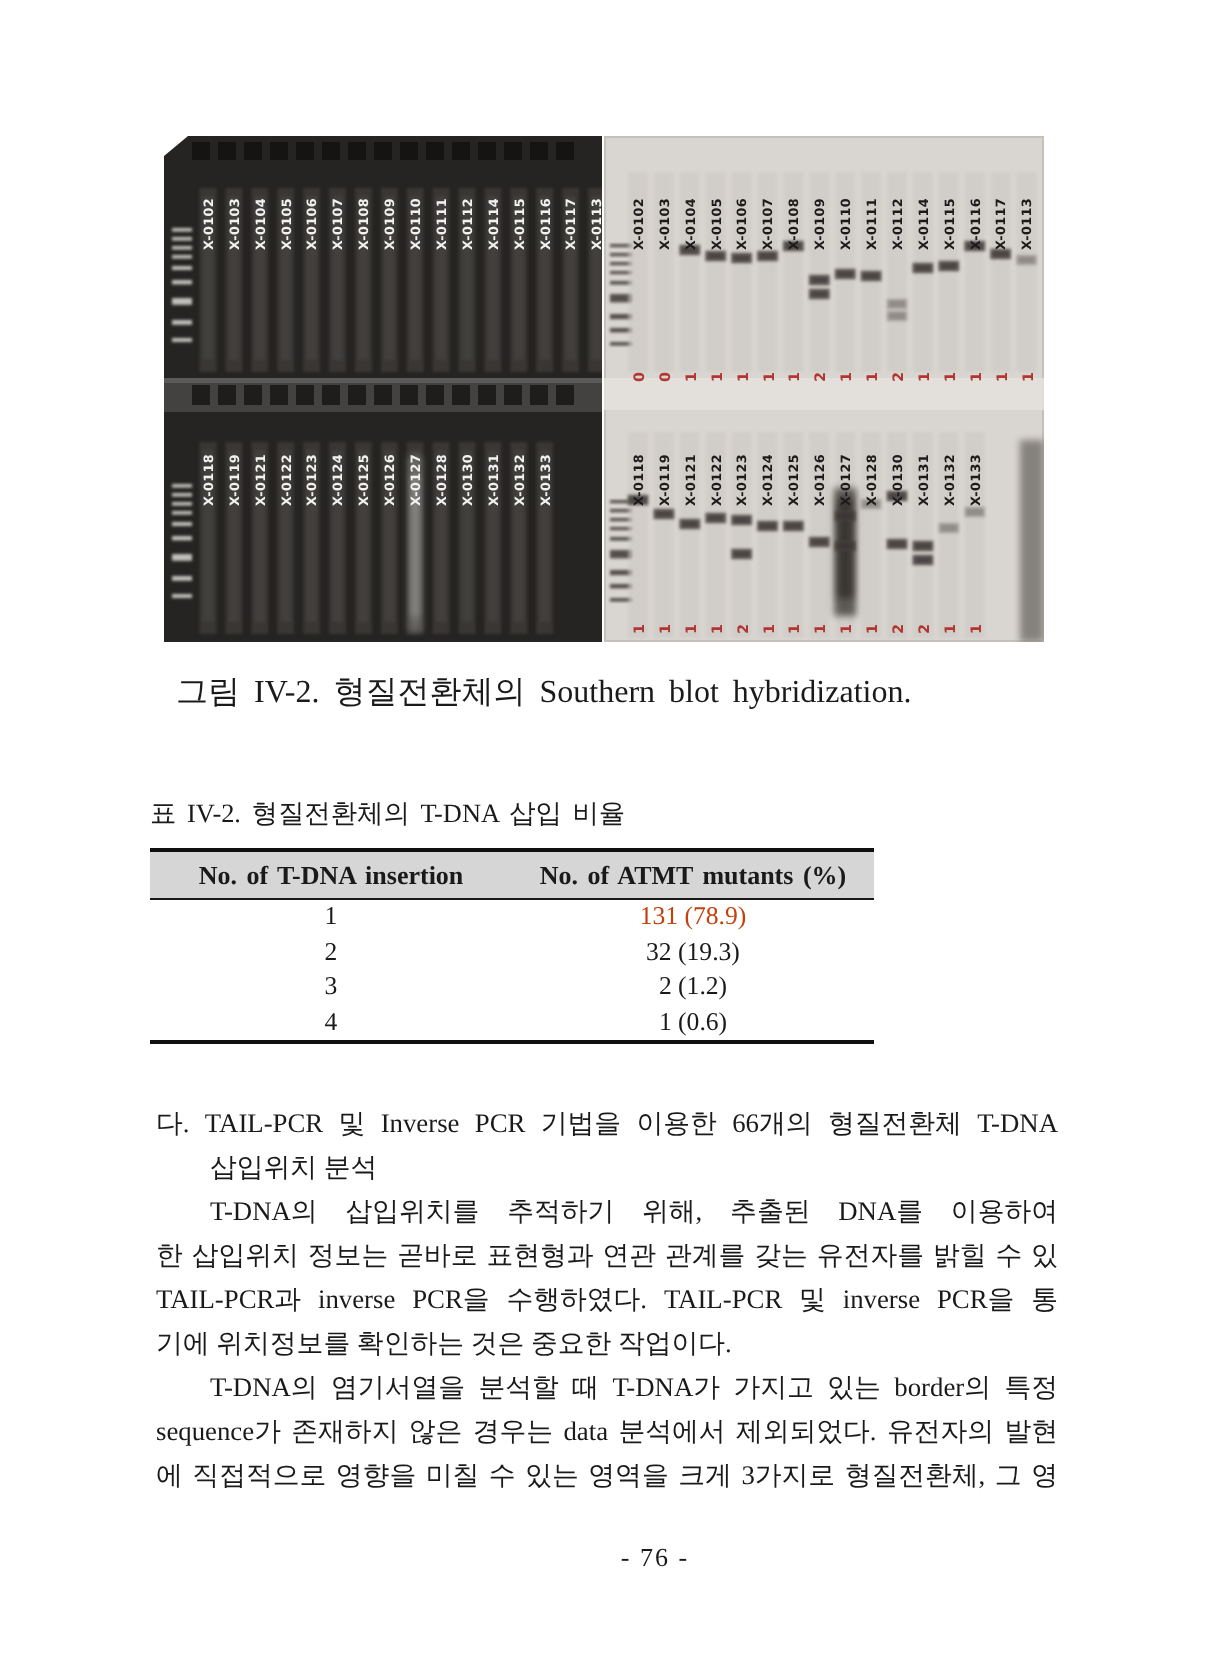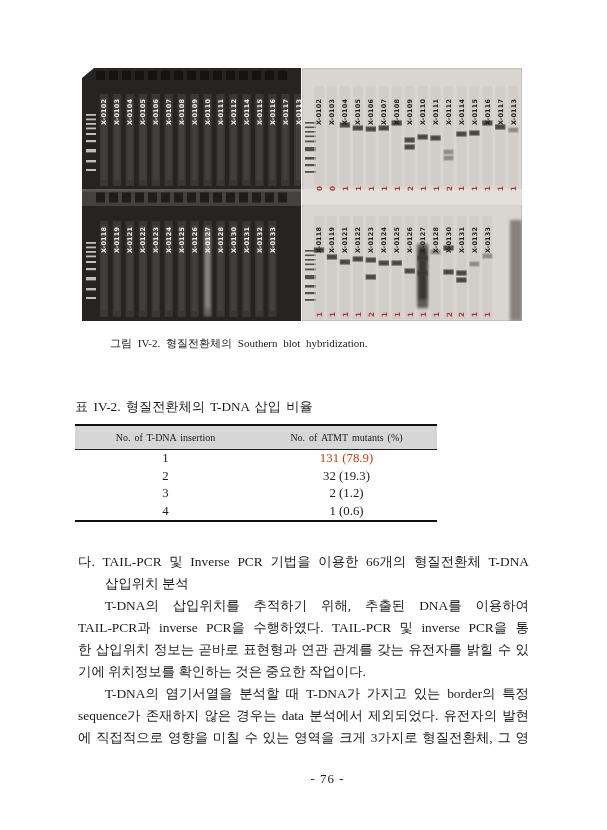--- a/index.html
+++ b/index.html
@@ -3,30 +3,30 @@
 <meta charset="utf-8">
 <title>Report page</title>
 <style>
   html,body { margin:0; padding:0; background:#ffffff; }
   .page {
     position:relative; width:607px; height:830px; background:#ffffff;
     font-family:"Liberation Serif","DejaVu Serif",serif; color:#1a1a1a; overflow:hidden;
   }
   .figure-area { position:absolute; left:82px; top:68px; display:flex; gap:1px; }
   .gel-panel svg { display:block; }
-  .figure-caption { position:absolute; left:88px; top:336px; font-size:11px; word-spacing:3px;margin-left:22px; }
+  .figure-caption { position:absolute; left:88px; top:336px; font-size:16px; word-spacing:3px; }
   .table-title { position:absolute; left:75px; top:398px; font-size:13.2px; word-spacing:2px; }
   table.data-table {
     position:absolute; left:75px; top:424px; width:362px;
     border-collapse:collapse; table-layout:fixed;
     border-top:2.4px solid #101010; border-bottom:2.4px solid #101010;
   }
   table.data-table th {
     background:#d6d6d6; border-bottom:1.6px solid #1a1a1a;
-    font-weight:normal; font-size:10px; height:23px; padding:0; text-align:center;
+    font-weight:bold; font-size:13px; height:23px; padding:0; text-align:center;
     word-spacing:1.5px;
   }
   table.data-table td {
     text-align:center; font-size:12.8px; height:17.6px; padding:0; line-height:17.6px;
   }
   .body-text { position:absolute; left:78px; top:551px; width:451px; font-size:13.4px; }
   .bline { height:22px; line-height:22px; overflow:hidden; }
   .bline.j { text-align:justify; text-align-last:justify; }
   .bline.ind { padding-left:27px; }
   .page-number { position:absolute; left:0; right:0; top:771px; text-align:center; font-size:13px; letter-spacing:1px;padding-left:48px; }
@@ -421,22 +421,22 @@
           <td>4</td>
           <td>1 (0.6)</td>
         </tr>
       </tbody>
   </table>
 
   <div class="body-text" id="body-text">
       <div class="bline j">다. TAIL-PCR 및 Inverse PCR 기법을 이용한 66개의 형질전환체 T-DNA</div>
       <div class="bline ind">삽입위치 분석</div>
       <div class="bline j ind">T-DNA의 삽입위치를 추적하기 위해, 추출된 DNA를 이용하여</div>
+      <div class="bline j">한 삽입위치 정보는 곧바로 표현형과 연관 관계를 갖는 유전자를 밝힐 수 있</div>
       <div class="bline j">TAIL-PCR과 inverse PCR을 수행하였다. TAIL-PCR 및 inverse PCR을 통</div>
-      <div class="bline j">한 삽입위치 정보는 곧바로 표현형과 연관 관계를 갖는 유전자를 밝힐 수 있</div>
       <div class="bline">기에 위치정보를 확인하는 것은 중요한 작업이다.</div>
       <div class="bline j ind">T-DNA의 염기서열을 분석할 때 T-DNA가 가지고 있는 border의 특정</div>
       <div class="bline j">sequence가 존재하지 않은 경우는 data 분석에서 제외되었다. 유전자의 발현</div>
       <div class="bline j">에 직접적으로 영향을 미칠 수 있는 영역을 크게 3가지로 형질전환체, 그 영</div>
     </div>
 
   <div class="page-number">- 76 -</div>
 
 </div>
 

